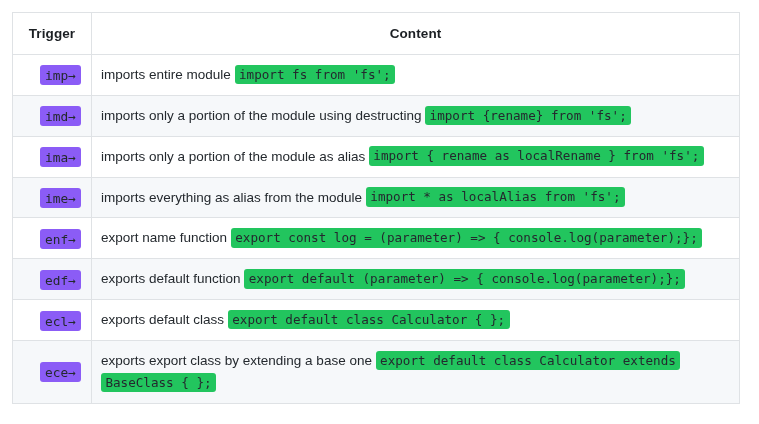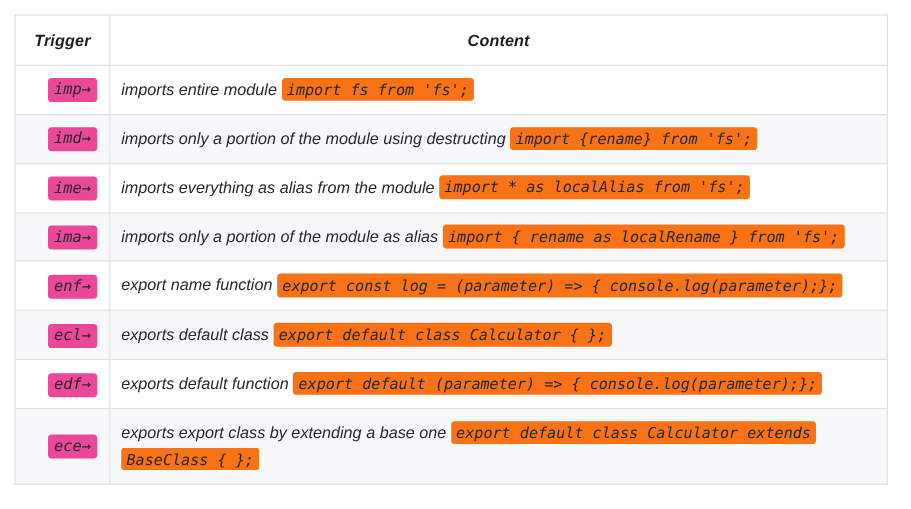--- a/index.html
+++ b/index.html
@@ -14,21 +14,20 @@
     color: #24292e;
     overflow: hidden;
   }
 
   .page {
     position: relative;
     width: 759px;
     height: 424px;
     box-sizing: border-box;
     padding: 12px 19px 10px 12px;
-    font-style: italic;
   }
 
   table.snippets {
     width: 100%;
     border-collapse: collapse;
     border: 1px solid #dfe2e5;
     table-layout: fixed;
     background: #ffffff;
   }
 
@@ -69,32 +68,32 @@
     padding: 9px 10px 9px 9px;
     font-size: 13.5px;
     line-height: 1.62;
     color: #24292e;
     word-break: break-word;
   }
 
   .code {
     font-family: "DejaVu Sans Mono", "Liberation Mono", monospace;
     font-size: 12.6px;
-    background: #f97316;
+    background: #22c55e;
     border-radius: 3px;
     padding: 0.18em 0.35em;
     color: #24292e;
     box-decoration-break: clone;
     -webkit-box-decoration-break: clone;
   }
 
   .trigger-code {
     font-family: "DejaVu Sans Mono", "Liberation Mono", monospace;
     font-size: 12.8px;
-    background: #ec4899;
+    background: #8b5cf6;
     border-radius: 3px;
     padding: 0.2em 0.4em;
     color: #24292e;
     white-space: nowrap;
     margin-top: 41px;
   }
 
   .desc { white-space: normal; }
 </style>
 </head>
@@ -115,38 +114,38 @@
     <tbody>
         <tr>
           <td class="trigger-cell"><span class="trigger-code">imp→</span></td>
           <td class="content-cell"><span class="desc">imports entire module</span> <span class="code">import fs from 'fs';</span></td>
         </tr>
         <tr>
           <td class="trigger-cell"><span class="trigger-code">imd→</span></td>
           <td class="content-cell"><span class="desc">imports only a portion of the module using destructing</span> <span class="code">import {rename} from 'fs';</span></td>
         </tr>
         <tr>
+          <td class="trigger-cell"><span class="trigger-code">ima→</span></td>
+          <td class="content-cell"><span class="desc">imports only a portion of the module as alias</span> <span class="code">import { rename as localRename } from 'fs';</span></td>
+        </tr>
+        <tr>
           <td class="trigger-cell"><span class="trigger-code">ime→</span></td>
           <td class="content-cell"><span class="desc">imports everything as alias from the module</span> <span class="code">import * as localAlias from 'fs';</span></td>
-        </tr>
-        <tr>
-          <td class="trigger-cell"><span class="trigger-code">ima→</span></td>
-          <td class="content-cell"><span class="desc">imports only a portion of the module as alias</span> <span class="code">import { rename as localRename } from 'fs';</span></td>
         </tr>
         <tr>
           <td class="trigger-cell"><span class="trigger-code">enf→</span></td>
           <td class="content-cell"><span class="desc">export name function</span> <span class="code">export const log = (parameter) =&gt; { console.log(parameter);};</span></td>
         </tr>
         <tr>
+          <td class="trigger-cell"><span class="trigger-code">edf→</span></td>
+          <td class="content-cell"><span class="desc">exports default function</span> <span class="code">export default (parameter) =&gt; { console.log(parameter);};</span></td>
+        </tr>
+        <tr>
           <td class="trigger-cell"><span class="trigger-code">ecl→</span></td>
           <td class="content-cell"><span class="desc">exports default class</span> <span class="code">export default class Calculator { };</span></td>
-        </tr>
-        <tr>
-          <td class="trigger-cell"><span class="trigger-code">edf→</span></td>
-          <td class="content-cell"><span class="desc">exports default function</span> <span class="code">export default (parameter) =&gt; { console.log(parameter);};</span></td>
         </tr>
         <tr>
           <td class="trigger-cell"><span class="trigger-code">ece→</span></td>
           <td class="content-cell"><span class="desc">exports export class by extending a base one</span> <span class="code">export default class Calculator extends BaseClass { };</span></td>
         </tr>
       </tbody>
   </table>
 </div>
 
 </body></html>

